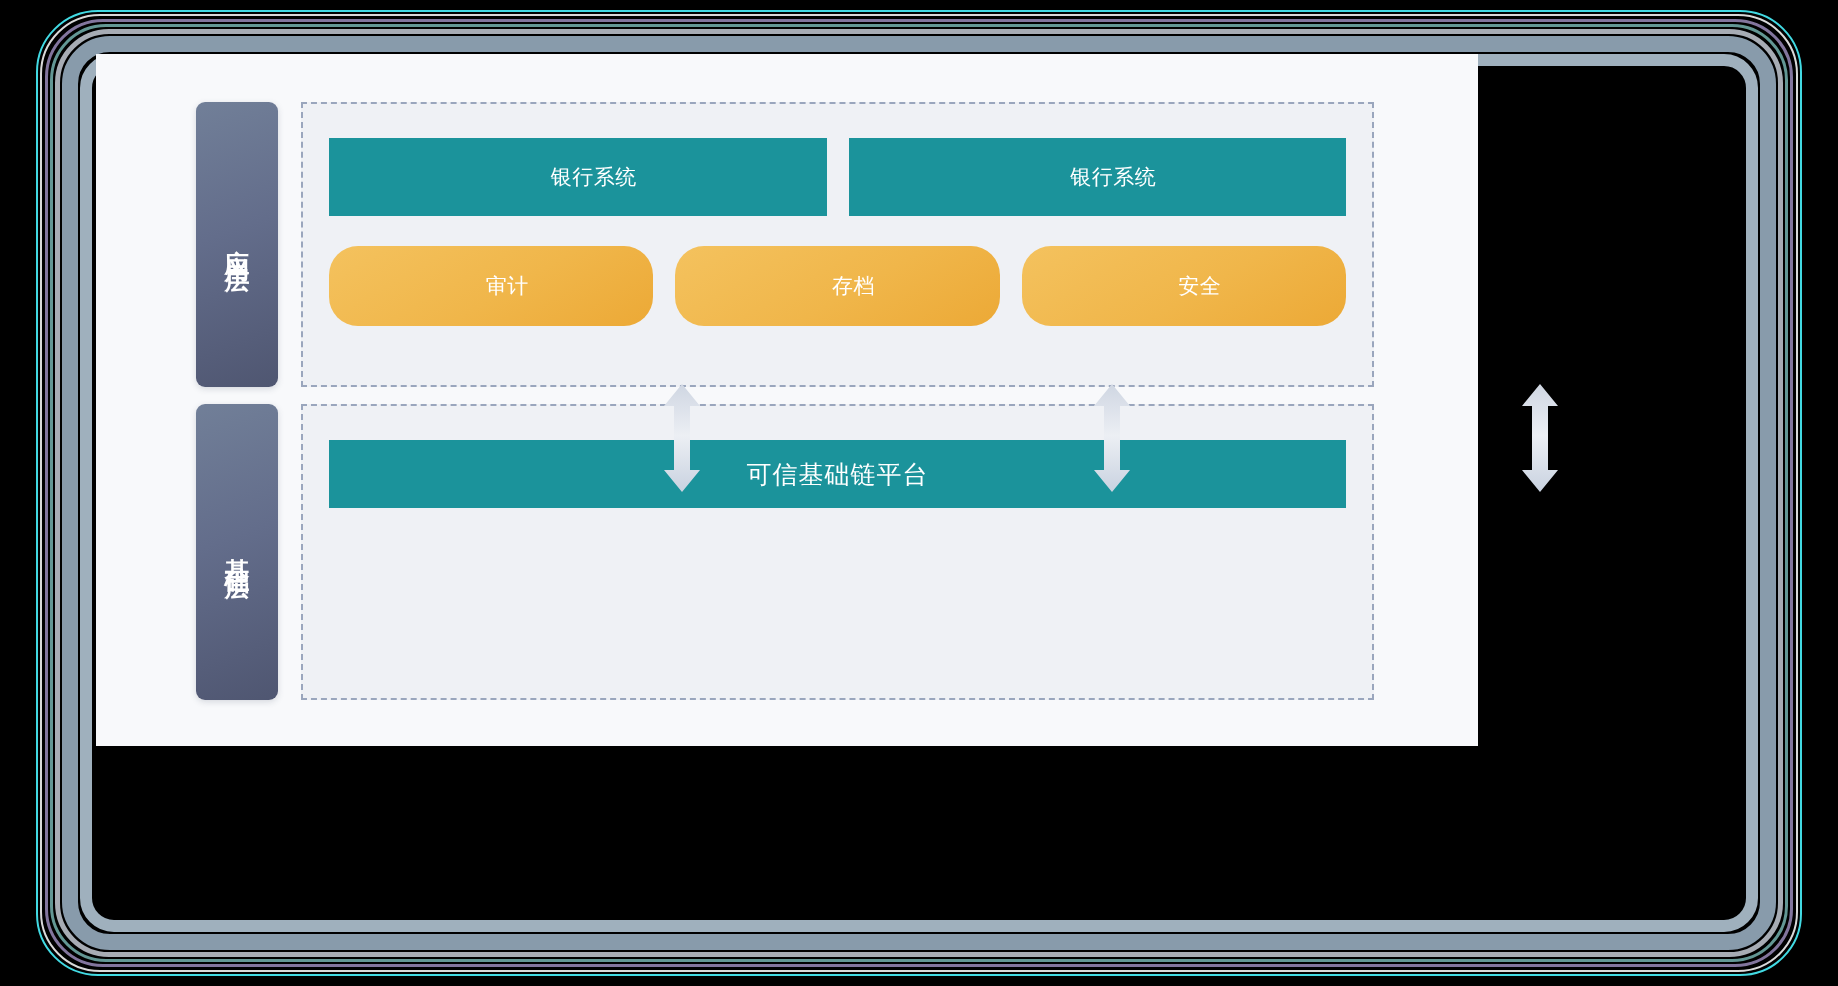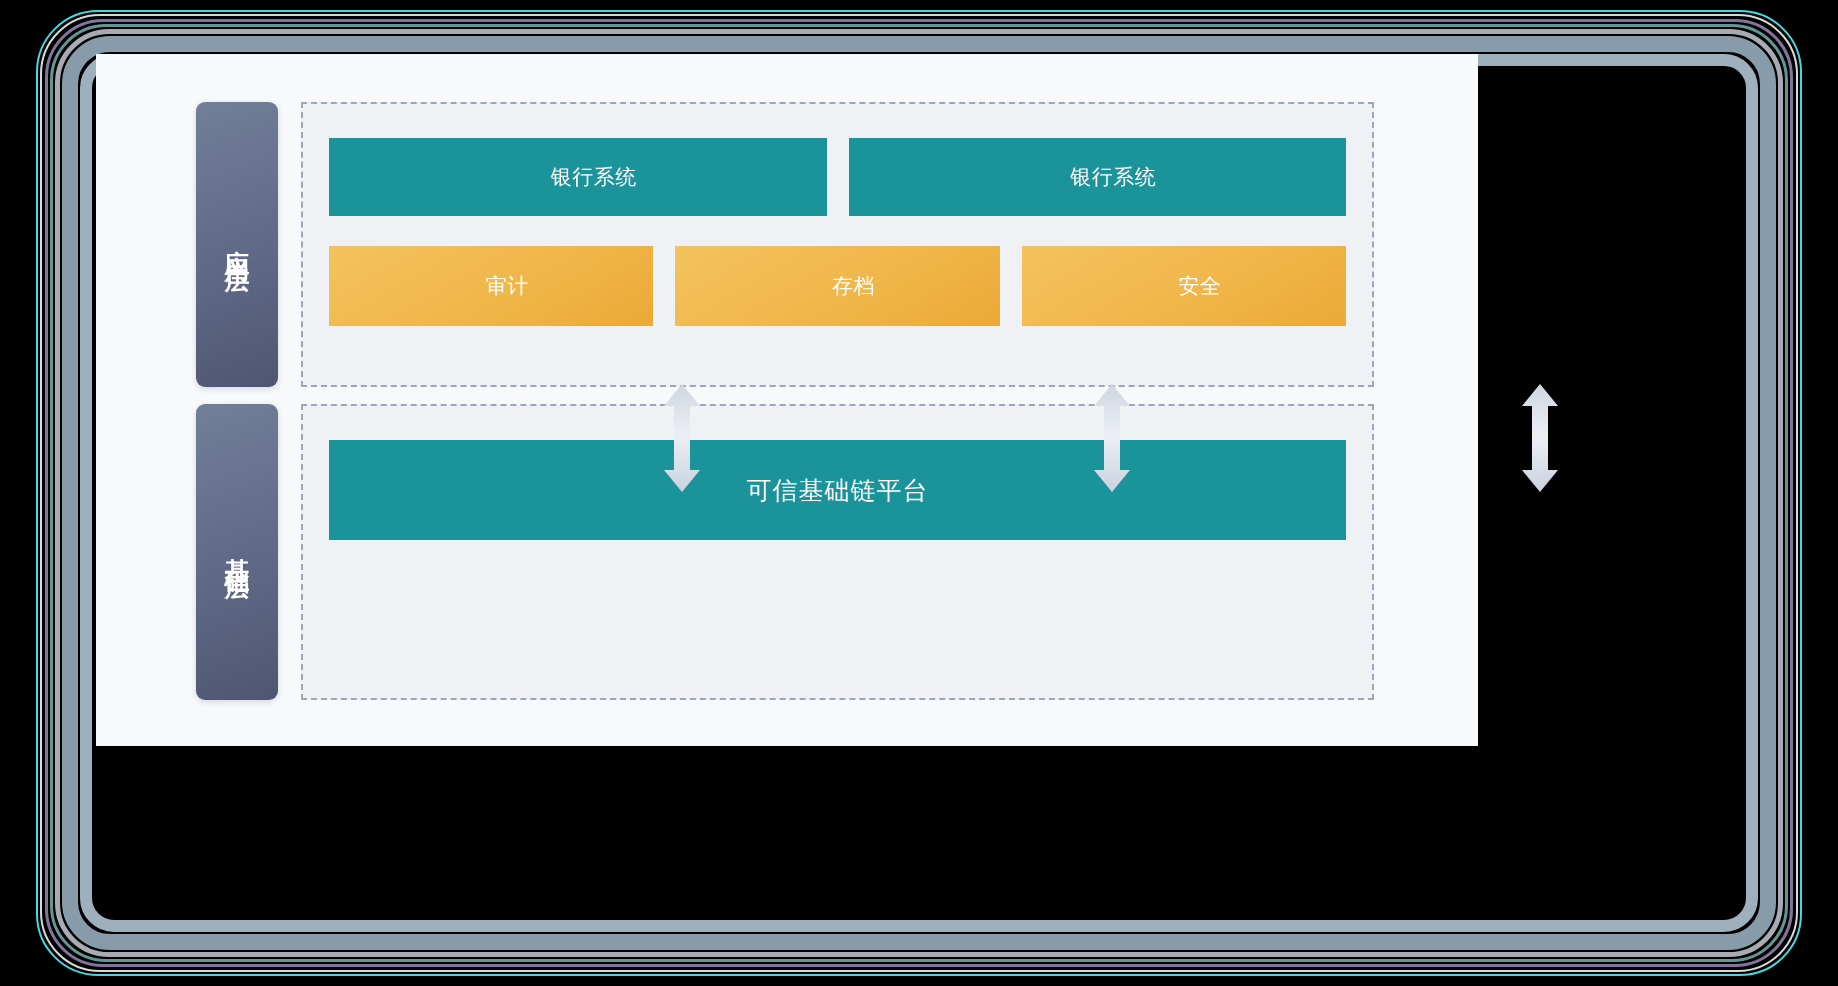--- a/index.html
+++ b/index.html
@@ -75,28 +75,28 @@
     display:flex; align-items:center; justify-content:center;
     color:#ffffff;
     font-size:21px;
     font-weight:500;
     letter-spacing:.5px;
     flex:1;
     white-space:nowrap;
     padding-left:32px;
   }
   .tile-teal   { background:#1b939b; }
-  .tile-orange { background:linear-gradient(150deg,#f4c25e 0%,#f0b64a 55%,#eca936 100%); }
+  .tile-orange { background:linear-gradient(150deg,#f4c25e 0%,#f0b64a 55%,#eca936 100%);border-radius:29px; }
 
   #row-apps   { margin-bottom:30px; }
   #row-common { }
   #row-common .tile { height:80px; }
 
   .wide-tile {
-    height:100px;
+    height:68px;
     display:flex; align-items:center; justify-content:center;
     color:#ffffff;
     font-size:25px;
     font-weight:500;
     letter-spacing:1px;
   }
   .wide-teal  { background:#1b939b; margin-bottom:26px; }
   .wide-slate { background:linear-gradient(150deg,#76829b 0%,#69738f 50%,#4f5671 100%); }
 
   

